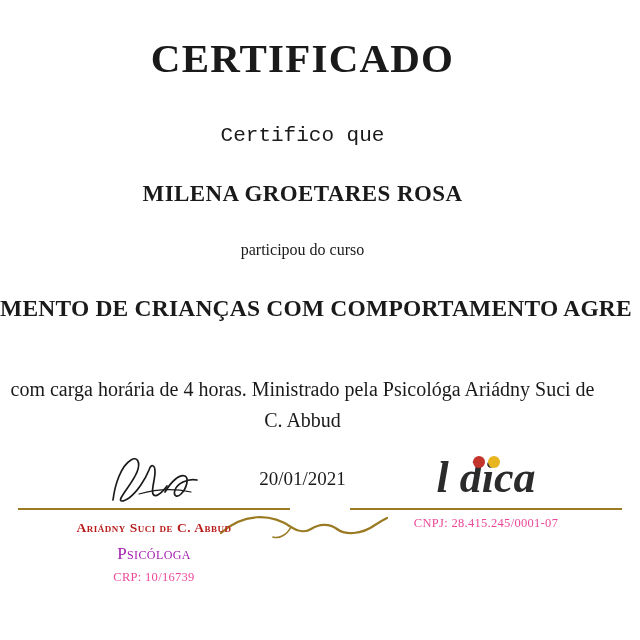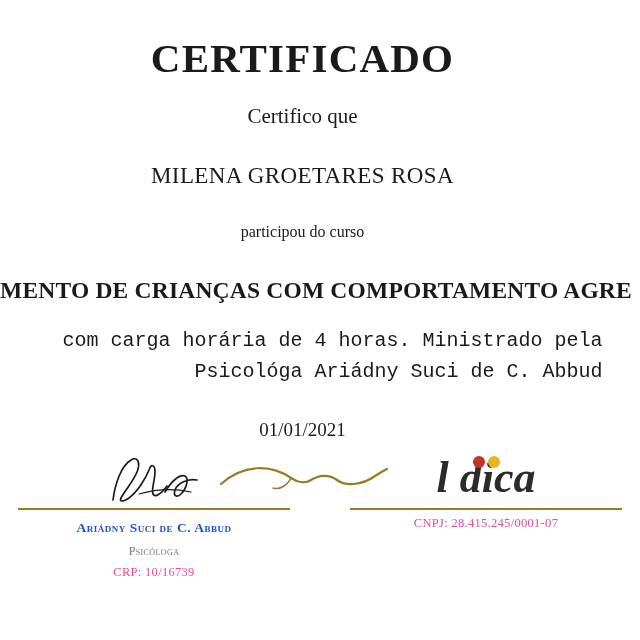--- a/index.html
+++ b/index.html
@@ -28,51 +28,51 @@
     font-size: 41px;
     font-weight: bold;
     letter-spacing: 1.2px;
     margin-top: 16px;
     margin-bottom: 0;
     text-align: center;
     font-family: "Liberation Serif", serif;
   }
   .subtitle {
     font-size: 21px;
-    margin-top: 22px;
-    text-align: center;
+    margin-top: 42px;
+    text-align: center;
+    font-family: Liberation Mono, monospace;
   }
   .recipient {
     font-size: 23px;
-    font-weight: normal;
+    font-weight: bold;
     margin-top: 34px;
     text-align: center;
     letter-spacing: 0.4px;
   }
   .participated {
     font-size: 16px;
     margin-top: 34px;
     text-align: center;
   }
   .course {
     font-size: 23.5px;
     font-weight: bold;
     margin-top: 36px;
     text-align: left;
     white-space: nowrap;
     width: 100%;
     letter-spacing: 0.2px;
   }
   .details {
     font-size: 20px;
-    margin-top: 21px;
-    text-align: right;
+    margin-top: 52px;
+    text-align: center;
     line-height: 1.55;
     width: 600px;
-    font-family: Liberation Mono, monospace;
   }
   .date {
     font-size: 19px;
     margin-top: 32px;
     text-align: center;
   }
   .flourish {
     margin-top: 20px;
     height: 38px;
     display: flex;
@@ -106,30 +106,30 @@
   .sig-rule {
     width: 100%;
     height: 2px;
     background: #9a7a22;
     margin-top: 2px;
   }
   .sig-name {
     margin-top: 9px;
     font-size: 13.5px;
     font-weight: bold;
-    color: #1d4ed8;
+    color: #b91c1c;
     font-variant: small-caps;
     letter-spacing: 0.5px;
     text-align: center;
     line-height: 1.35;
   }
   .sig-role {
     margin-top: 7px;
-    font-size: 12px;
-    color: #737373;
+    font-size: 17px;
+    color: #a21caf;
     font-variant: small-caps;
     letter-spacing: 0.4px;
     text-align: center;
   }
   .sig-id {
     margin-top: 6px;
     font-size: 12.5px;
     color: #ec4899;
     letter-spacing: 0.3px;
     text-align: center;
@@ -151,21 +151,21 @@
   <div class="subtitle">Certifico que</div>
 
   <div class="recipient">MILENA GROETARES ROSA</div>
 
   <div class="participated">participou do curso</div>
 
   <div class="course">MENTO DE CRIANÇAS COM COMPORTAMENTO AGRE</div>
 
   <div class="details">com carga horária de 4 horas. Ministrado pela Psicológa Ariádny Suci de C. Abbud</div>
 
-  <div class="date">01/01/2021</div>
+  <div class="date">20/01/2021</div>
 
   <div class="flourish">
     <svg width="180" height="36" viewBox="0 0 180 36" aria-hidden="true">
       <path d="M8 22 C30 2, 58 2, 78 16 C84 20, 92 22, 98 18 C106 13, 116 12, 124 18" fill="none" stroke="#9a7a22" stroke-width="2.2" stroke-linecap="round"></path>
       <path d="M124 18 C132 24, 148 24, 162 14 C168 10, 172 8, 174 7" fill="none" stroke="#9a7a22" stroke-width="2.2" stroke-linecap="round"></path>
       <path d="M78 16 C74 24, 66 28, 60 26" fill="none" stroke="#9a7a22" stroke-width="1.6" stroke-linecap="round"></path>
     </svg>
   </div>
 
   <div class="signatures">

